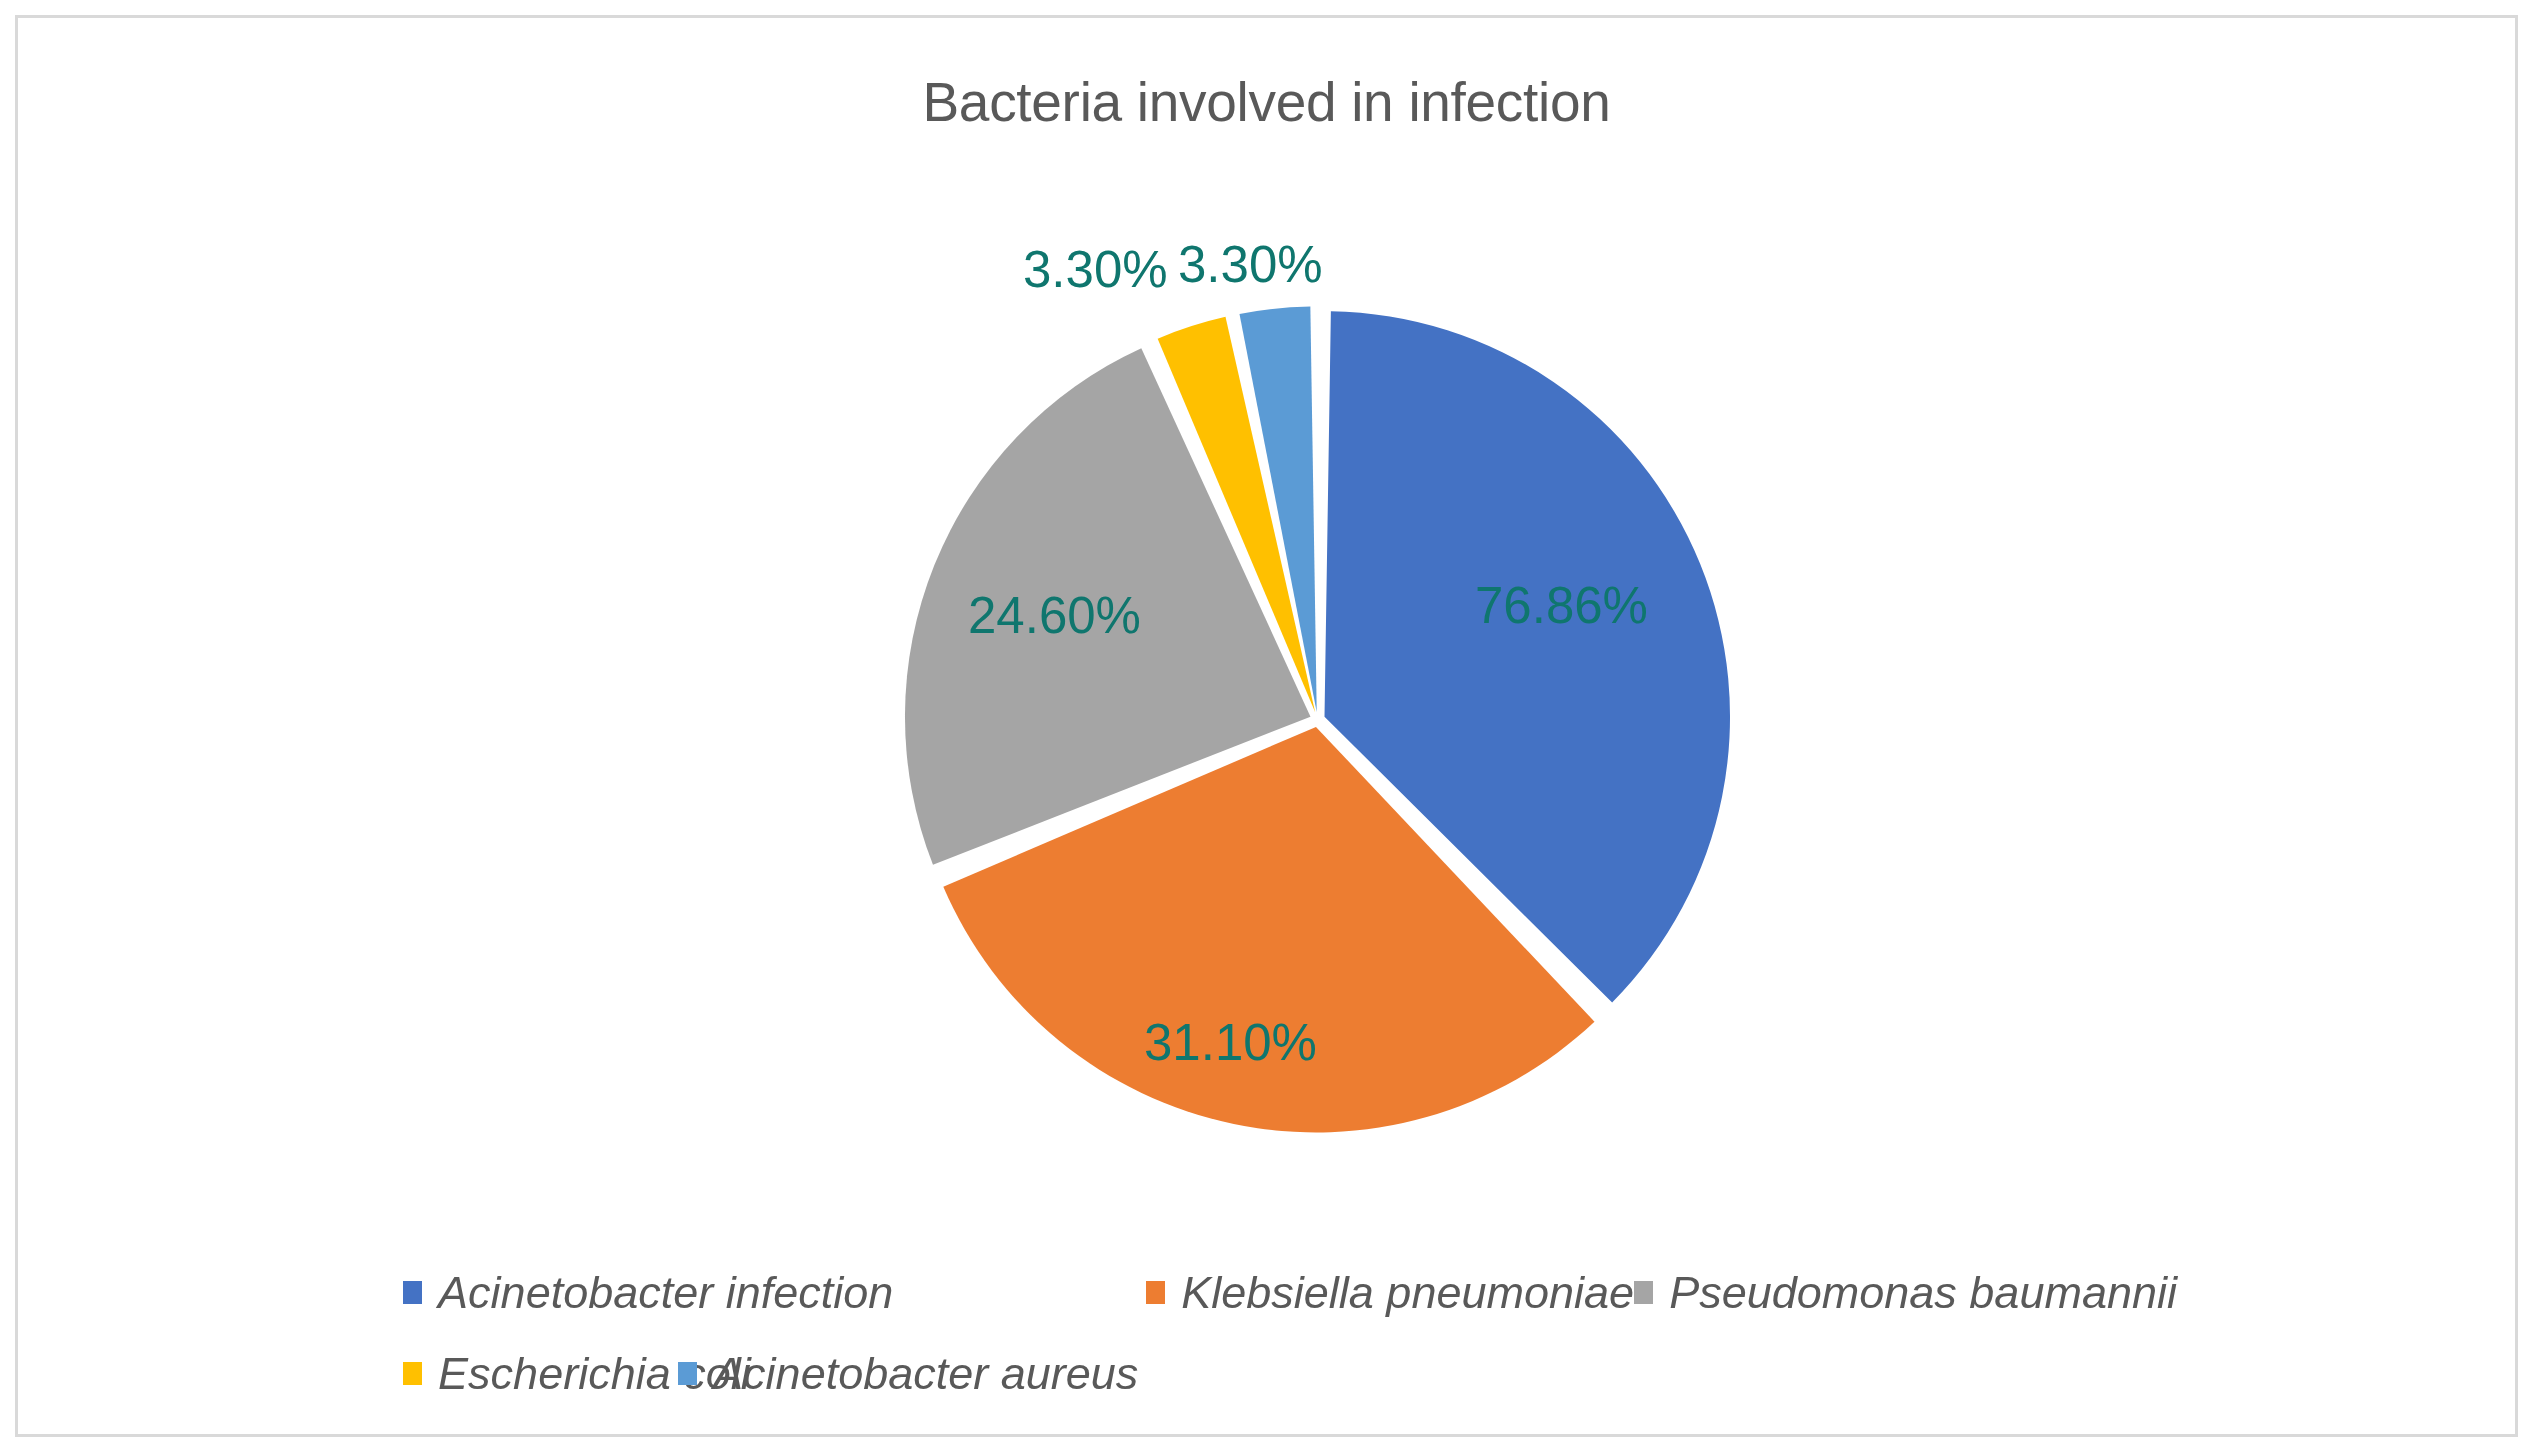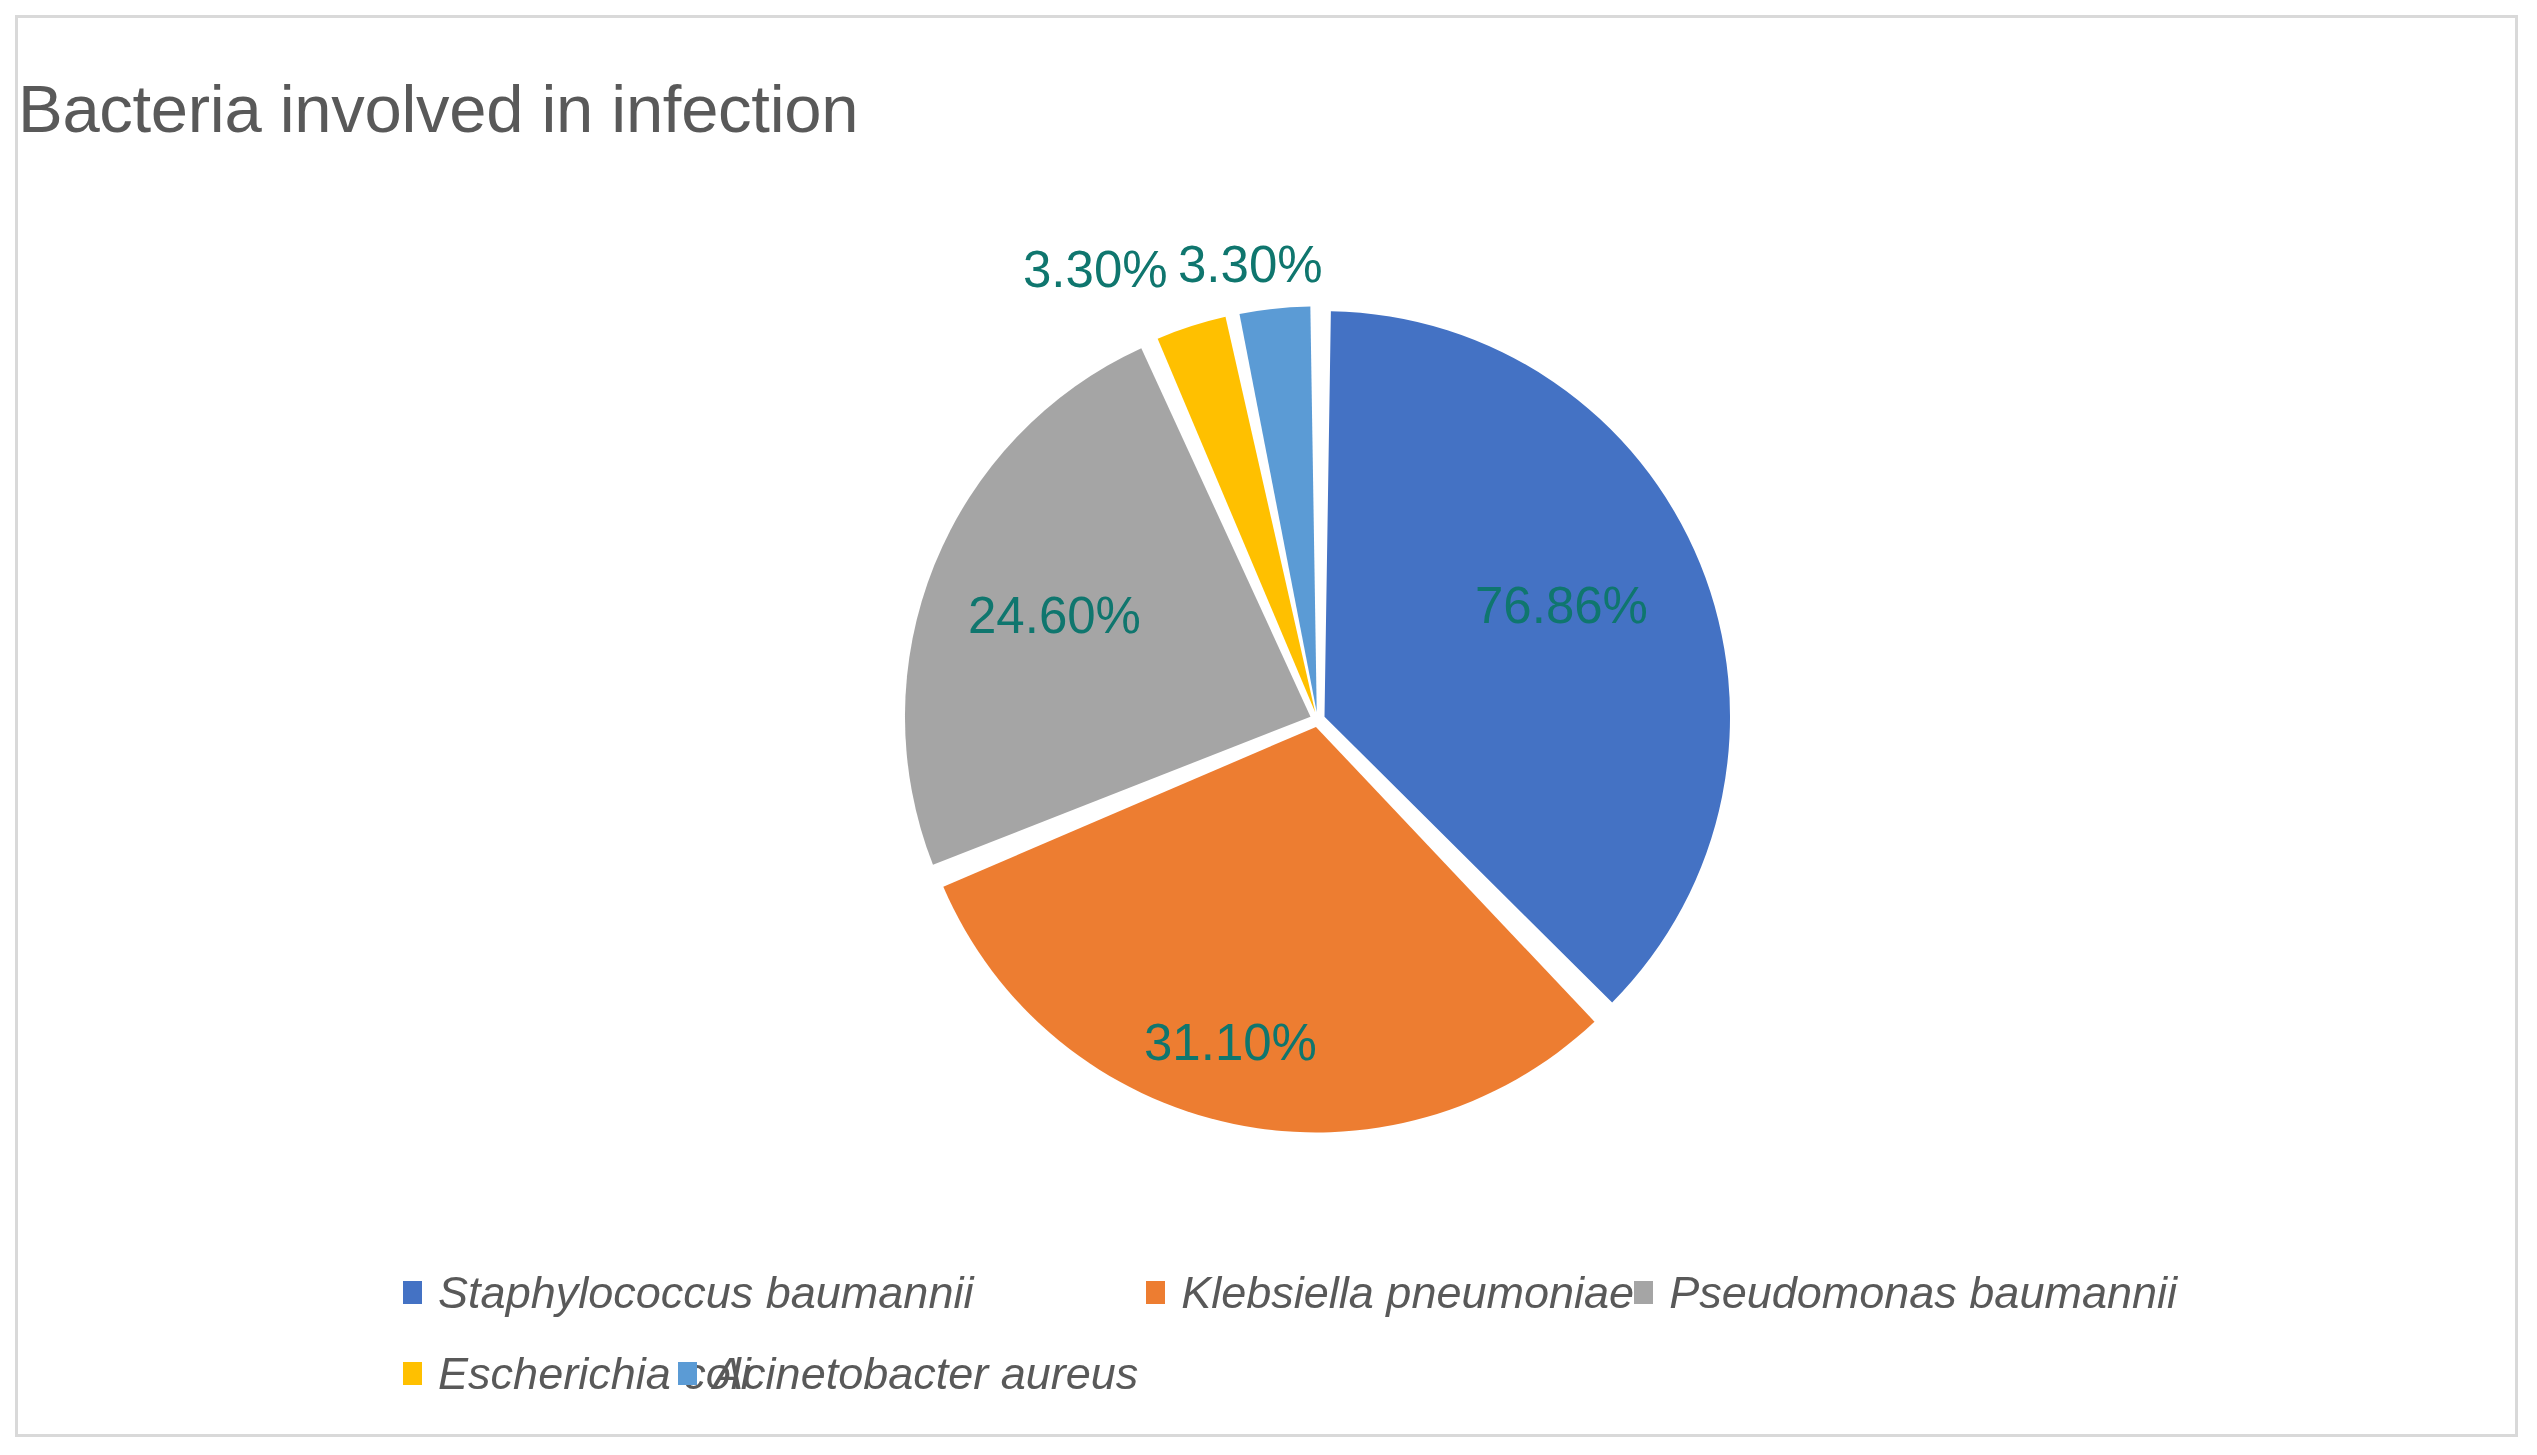--- a/index.html
+++ b/index.html
@@ -23,22 +23,22 @@
     border: 3.4px solid #d9d9d9;
     box-sizing: border-box;
     background: #ffffff;
   }
 
   #chart-title {
     position: absolute;
     left: 0;
     top: 54px;
     width: 100%;
-    text-align: left;
-    font-size: 67px;
+    text-align: center;
+    font-size: 55px;
     color: #595959;
     font-family: "Liberation Sans", sans-serif;
     font-weight: 400;
     letter-spacing: -0.3px;
     line-height: 1.1;
     white-space: nowrap;
   }
 
   
   #plot-area {
@@ -128,21 +128,21 @@
     <div class="data-label" style="left:1005px; top:226px;">3.30%</div>
 
     <div class="data-label" style="left:1160px; top:221px;">3.30%</div>
   </div>
 
   <div id="legend">
 
     <div class="legend-row">
       <div class="legend-item" style="width:660px;">
         <span class="legend-swatch" style="background: rgb(68, 114, 196);"></span>
-        <span class="legend-text">Staphylococcus baumannii</span>
+        <span class="legend-text">Acinetobacter infection</span>
       </div>
       <div class="legend-item" style="width:598px;justify-content:flex-end;">
         <span class="legend-swatch" style="background: rgb(237, 125, 49);"></span>
         <span class="legend-text">Klebsiella pneumoniae</span>
       </div>
       <div class="legend-item">
         <span class="legend-swatch" style="background: rgb(165, 165, 165);"></span>
         <span class="legend-text">Pseudomonas baumannii</span>
       </div>
     </div>

